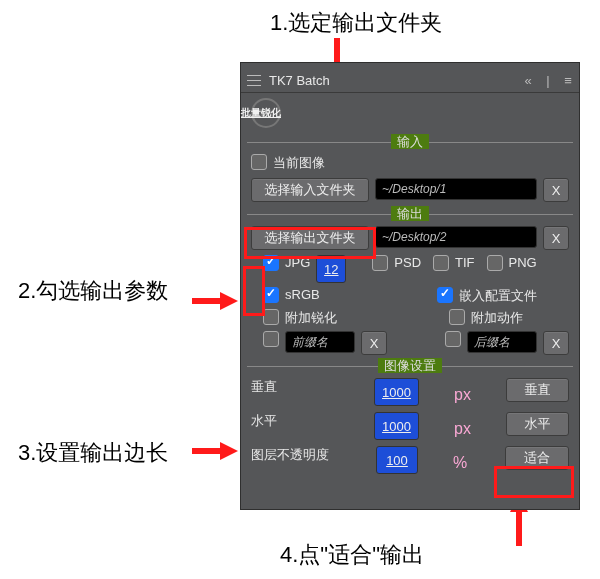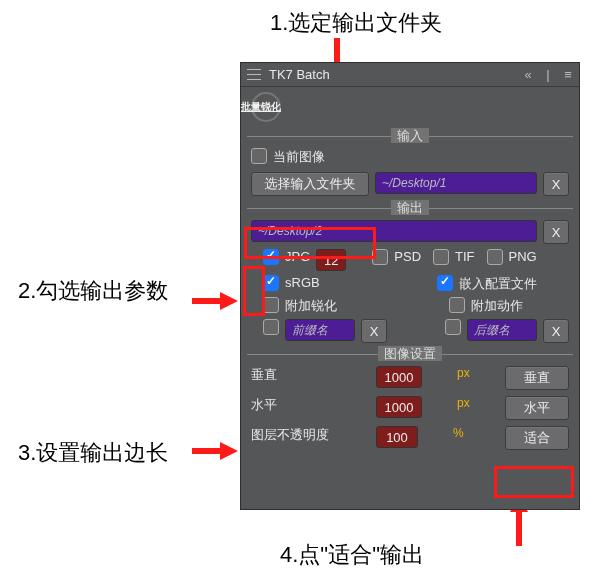--- a/index.html
+++ b/index.html
@@ -64,20 +64,21 @@
   .titlebar {
     height: 24px;
     display: flex;
     align-items: center;
     padding: 0 6px;
     background: #555658;
     border-bottom: 1px solid #3a3a3a;
     position: relative;
     font-size: 13px;
     color: #e8e8e8;
+    margin-top: 6px;
   }
   .titlebar .grip {
     width: 14px; height: 14px;
     margin-right: 8px;
     display: flex; flex-direction: column; justify-content: space-around;
   }
   .titlebar .grip span { height: 1px; background: #bbb; }
   .titlebar .right {
     position: absolute; right: 4px; top: 0; height: 100%;
     display: flex; align-items: center; gap: 6px;
@@ -113,21 +114,21 @@
     font-size: 13px;
   }
   .section-hr::before {
     content: "";
     position: absolute;
     left: 6px; right: 6px; top: 50%;
     border-top: 1px solid #888;
   }
   .section-hr span {
     position: relative;
-    background: #737373;
+    background: #4d7c0f;
     padding: 0 6px;
   }
 
   .row {
     display: flex;
     align-items: flex-start;
     padding: 3px 10px;
     gap: 6px;
   }
   .row.tight { padding-top:2px; padding-bottom:2px;margin-left:12px; }
@@ -157,43 +158,43 @@
     border-radius: 3px;
     box-shadow: inset 0 1px 0 rgba(255,255,255,0.08);
     color: #eee;
     height: 24px;
     display: inline-flex; align-items: center; justify-content: center;
     padding: 0 10px;
     font-size: 13px;
   }
   .btn.sq { width: 26px; padding: 0; }
   .input {
-    background: #4c1d95;
+    background: #000000;
     border: 1px solid #333;
     border-radius: 3px;
     height: 22px;
     color: #bbb;
     font-size: 12px;
     padding: 0 6px;
     display: inline-flex; align-items: center;
     font-style: italic;
   }
   .num {
-    background: #7f1d1d;
+    background: #1d4ed8;
     border: 1px solid #333;
     border-radius: 3px;
-    height: 22px; width: 46px;
+    height: 28px; width: 46px;
     color: #eee; text-align: center;
     font-size: 13px;
-    display: inline-flex; align-items: center; justify-content: center;
+    display: inline-flex; align-items: center; justify-content: center; text-decoration: underline;
   }
   .num.sm { width: 30px; }
 
   .lbl { color: #e8e8e8; font-size: 13px; }
-  .unit { color: #eab308; font-size: 12px; }
+  .unit { color: #f9a8d4; font-size: 16px; margin-top: 8px; }
 
   .img-settings .row { justify-content: flex-start; gap: 35px; }
   .img-settings .lbl.left { width: 90px; }
   .img-settings .btn.right { width: 64px; margin-left: auto; }
 
 </style>
 </head>
 <body>
 
 <div class="annot" style="left:270px; top:8px;">1.选定输出文件夹</div>
@@ -240,20 +241,21 @@
   </div>
   <div class="row">
     <div class="btn" style="width:118px;">选择输入文件夹</div>
     <div class="input" style="flex:1;">~/Desktop/1</div>
     <div class="btn sq">X</div>
   </div>
 
   <div class="section-hr"><span>输出</span></div>
 
   <div class="row">
+    <div class="btn" style="width:118px;">选择输出文件夹</div>
     <div class="input" style="flex:1;">~/Desktop/2</div>
     <div class="btn sq">X</div>
   </div>
 
   <div class="row tight">
     <div class="chk checked"></div>
     <span class="lbl">JPG</span>
     <div class="num sm">12</div>
     <div style="width:14px;"></div>
     <div class="chk"></div>

